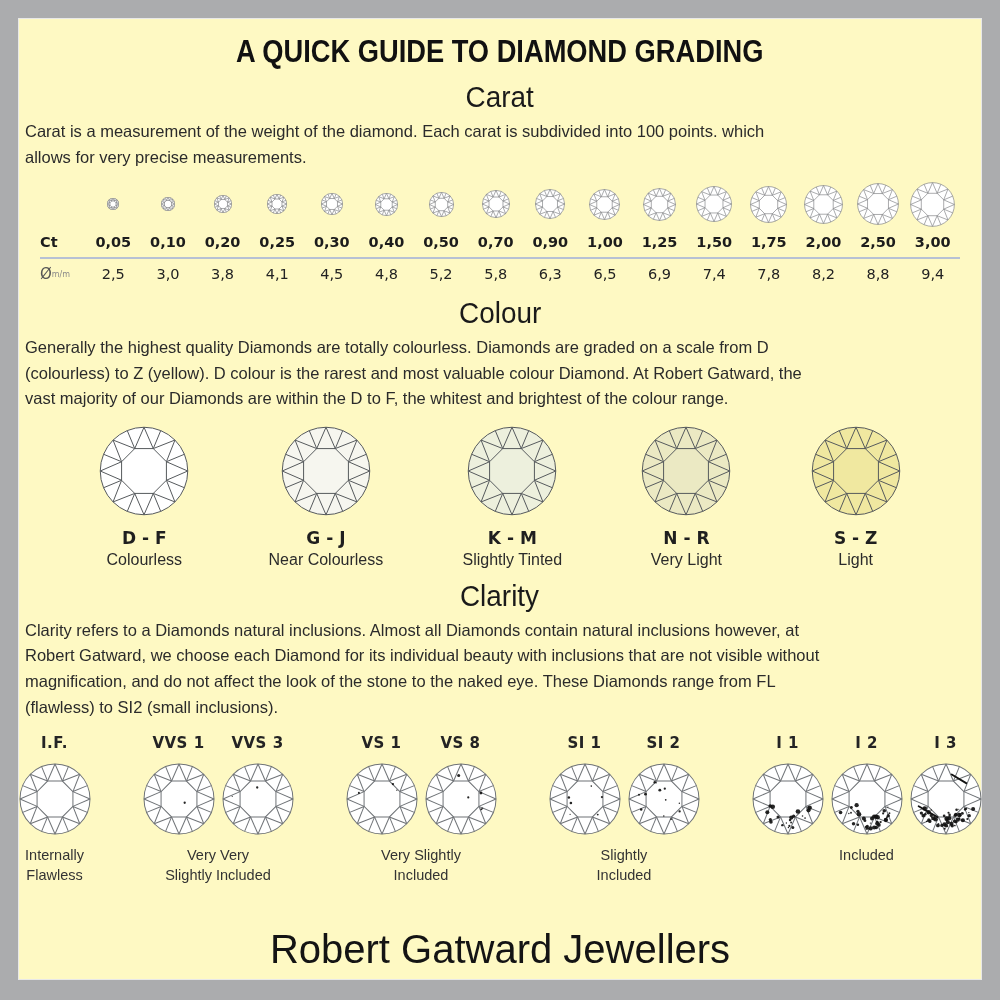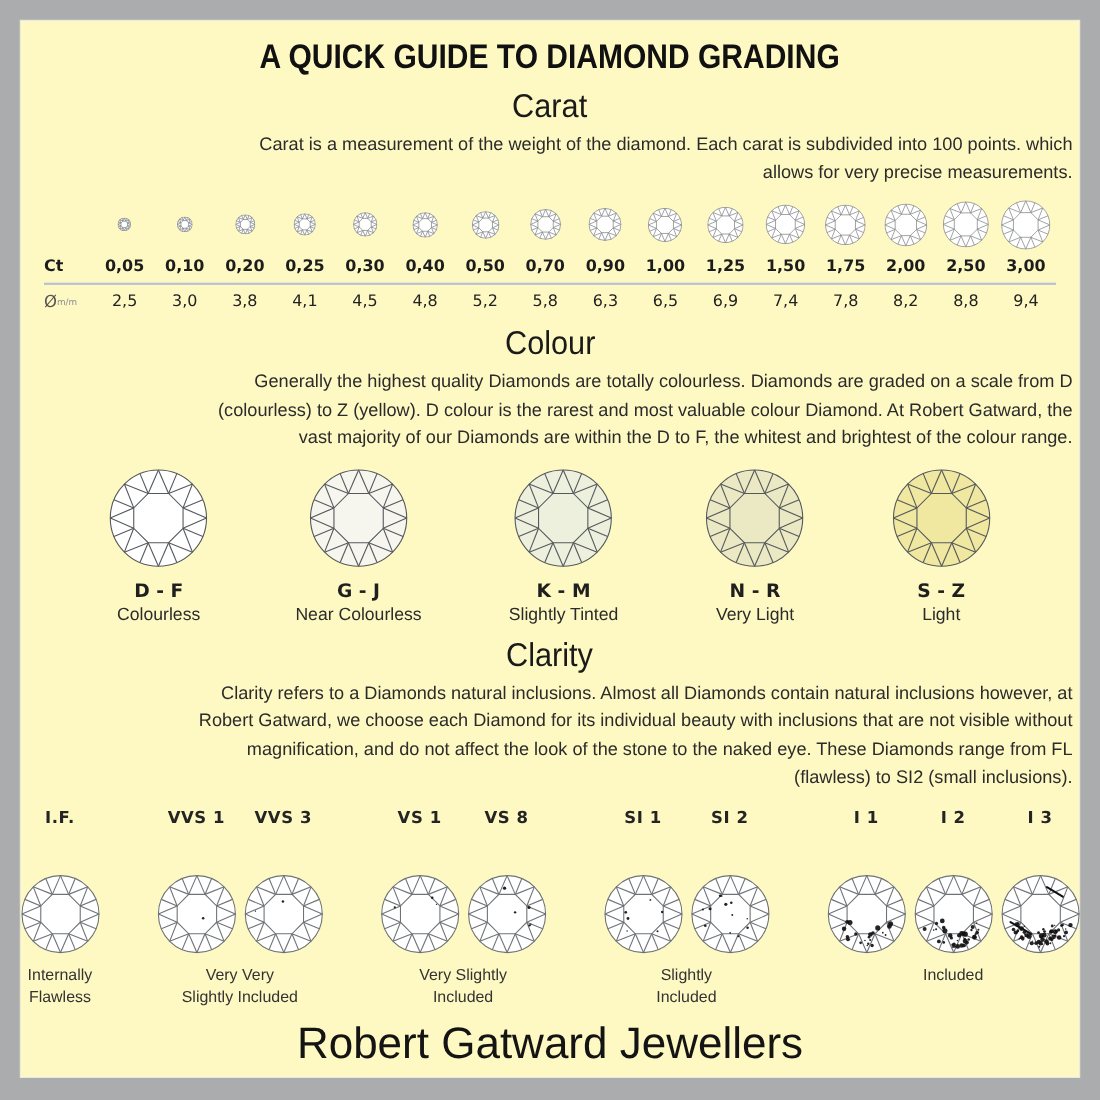--- a/index.html
+++ b/index.html
@@ -23,21 +23,21 @@
     letter-spacing:0px;white-space:nowrap;
   }
   .section-heading{
     font-size:30px;font-weight:400;color:#1a1a1a;
     transform:scaleX(.93);transform-origin:center;
     margin-top:10px;white-space:nowrap;
   }
   .section-desc{
     margin-top:5px;
     font-size:16.5px;line-height:1.55;color:#2b2b2b;
-    text-align:right;white-space:pre-line;
+    text-align:left;white-space:pre-line;
     width:950px;
   }
   
   .carat-figure{width:920px;margin-top:8px;}
   .crow{display:flex;align-items:center;}
   .ccell{flex:1 1 0;text-align:center;display:flex;align-items:center;justify-content:center;}
   .label-cell{flex:0 0 46px;justify-content:flex-start;text-align:center;}
   .diamond-row{height:52px;}
   .num-row{height:24px;}
   .num{font-family:"DejaVu Sans", sans-serif;font-size:14.5px;}
@@ -53,21 +53,21 @@
   .colour-col{display:flex;flex-direction:column;align-items:center;}
   .grade-range{margin-top:12px;font-size:17px;font-weight:bold;color:#1f1f1f;font-family:"DejaVu Sans", sans-serif;}
   .grade-name{margin-top:3px;font-size:16px;color:#2b2b2b;}
   
   .clarity-row{
     width:964px;margin-top:14px;
     display:flex;justify-content:center;align-items:flex-start;gap:52px;
   }
   .clarity-group{display:flex;flex-direction:column;align-items:center;}
   .stones{display:flex;gap:7px;}
-  .stone{display:flex;flex-direction:column;align-items:center;gap:32px;}
+  .stone{display:flex;flex-direction:column;align-items:center;}
   .stone-label{
     font-family:"DejaVu Sans", sans-serif;
     font-size:15px;font-weight:bold;letter-spacing:.5px;color:#242424;
     margin-bottom:11px;white-space:nowrap;
   }
   .group-name{
     margin-top:10px;text-align:center;white-space:pre-line;
     font-family:Liberation Sans, sans-serif;
     font-size:14.5px;line-height:1.4;color:#333;
   }

